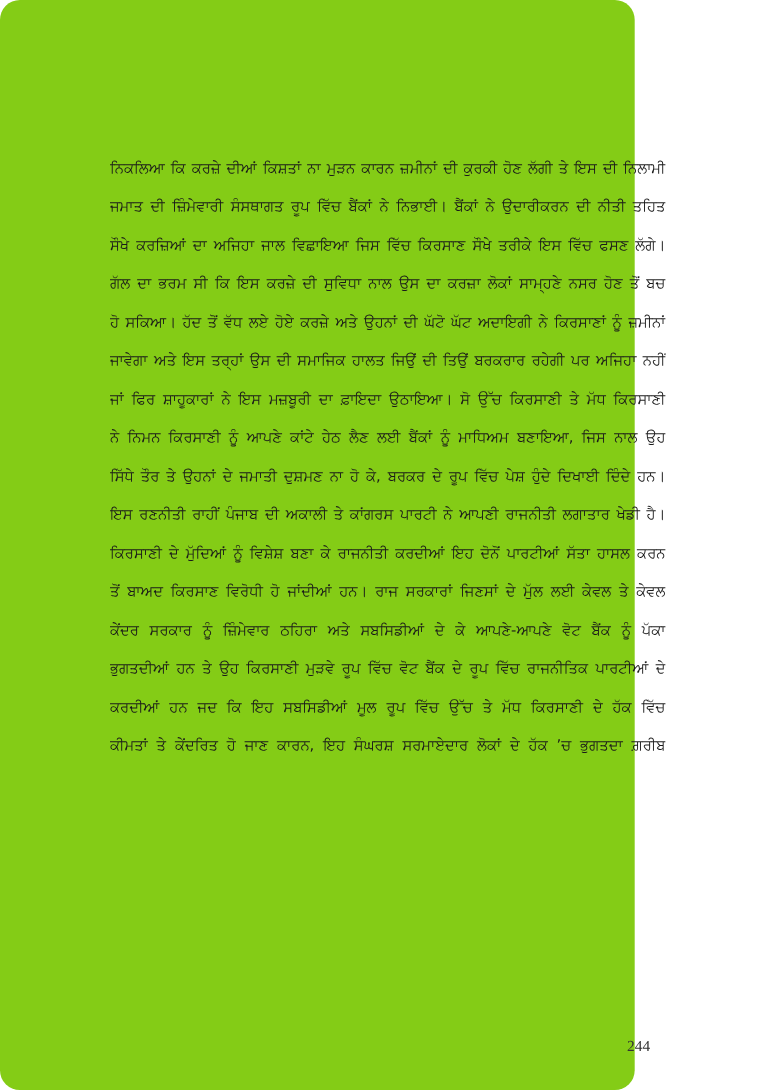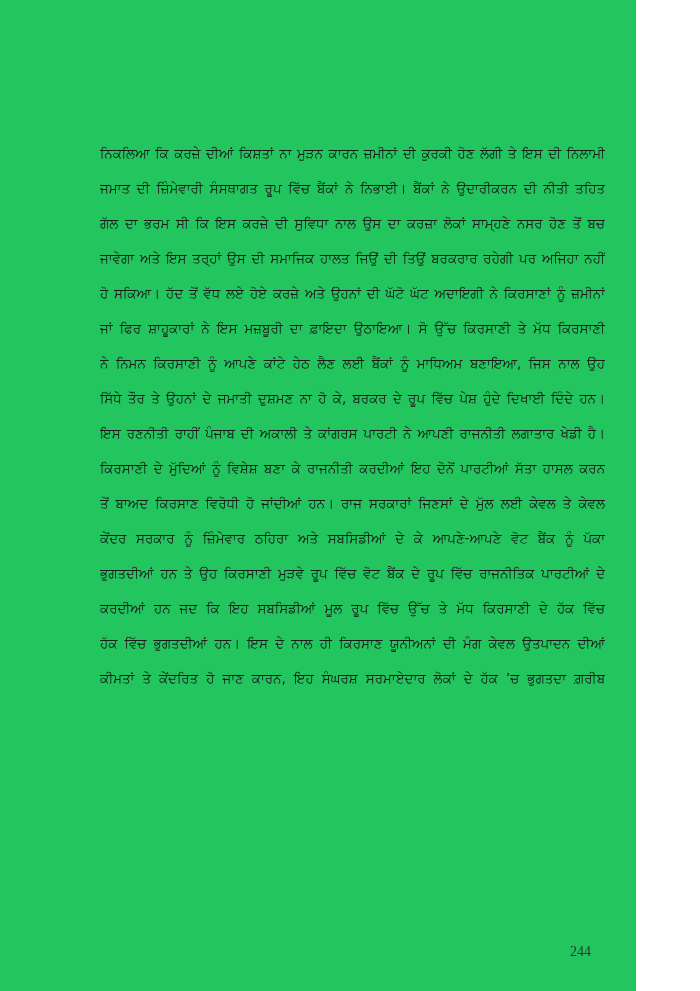--- a/index.html
+++ b/index.html
@@ -9,23 +9,24 @@
     }
     body {
       width: 700px;
       height: 991px;
       position: relative;
       overflow: hidden;
     }
     .page {
       position: absolute;
       left: 0; top: 0;
-      width: 636px;
+      width: 577px;
       height: 991px;
-      background: #22c55e;
+      background: #84cc16;
+      border-radius: 18px;
     }
     .body-text {
       position: absolute;
       left: 100px;
       top: 136px;
       width: 505px;
     }
     .line {
       display: block;
       height: 35px;
@@ -47,30 +48,30 @@
       color: #333333;
     }
   </style>
 </head>
 <body>
 
 <div class="page">
   <div class="body-text">
     <span class="line">ਨਿਕਲਿਆ ਕਿ ਕਰਜ਼ੇ ਦੀਆਂ ਕਿਸ਼ਤਾਂ ਨਾ ਮੁੜਨ ਕਾਰਨ ਜ਼ਮੀਨਾਂ ਦੀ ਕੁਰਕੀ ਹੋਣ ਲੱਗੀ ਤੇ ਇਸ ਦੀ ਨਿਲਾਮੀ</span>
     <span class="line">ਜਮਾਤ ਦੀ ਜ਼ਿੰਮੇਵਾਰੀ ਸੰਸਥਾਗਤ ਰੂਪ ਵਿੱਚ ਬੈਂਕਾਂ ਨੇ ਨਿਭਾਈ। ਬੈਂਕਾਂ ਨੇ ਉਦਾਰੀਕਰਨ ਦੀ ਨੀਤੀ ਤਹਿਤ</span>
+    <span class="line">ਸੌਖੇ ਕਰਜ਼ਿਆਂ ਦਾ ਅਜਿਹਾ ਜਾਲ ਵਿਛਾਇਆ ਜਿਸ ਵਿੱਚ ਕਿਰਸਾਣ ਸੌਖੇ ਤਰੀਕੇ ਇਸ ਵਿੱਚ ਫਸਣ ਲੱਗੇ।</span>
     <span class="line">ਗੱਲ ਦਾ ਭਰਮ ਸੀ ਕਿ ਇਸ ਕਰਜ਼ੇ ਦੀ ਸੁਵਿਧਾ ਨਾਲ ਉਸ ਦਾ ਕਰਜ਼ਾ ਲੋਕਾਂ ਸਾਮ੍ਹਣੇ ਨਸਰ ਹੋਣ ਤੋਂ ਬਚ</span>
+    <span class="line">ਹੋ ਸਕਿਆ। ਹੱਦ ਤੋਂ ਵੱਧ ਲਏ ਹੋਏ ਕਰਜ਼ੇ ਅਤੇ ਉਹਨਾਂ ਦੀ ਘੱਟੋ ਘੱਟ ਅਦਾਇਗੀ ਨੇ ਕਿਰਸਾਣਾਂ ਨੂੰ ਜ਼ਮੀਨਾਂ</span>
     <span class="line">ਜਾਵੇਗਾ ਅਤੇ ਇਸ ਤਰ੍ਹਾਂ ਉਸ ਦੀ ਸਮਾਜਿਕ ਹਾਲਤ ਜਿਉਂ ਦੀ ਤਿਉਂ ਬਰਕਰਾਰ ਰਹੇਗੀ ਪਰ ਅਜਿਹਾ ਨਹੀਂ</span>
-    <span class="line">ਹੋ ਸਕਿਆ। ਹੱਦ ਤੋਂ ਵੱਧ ਲਏ ਹੋਏ ਕਰਜ਼ੇ ਅਤੇ ਉਹਨਾਂ ਦੀ ਘੱਟੋ ਘੱਟ ਅਦਾਇਗੀ ਨੇ ਕਿਰਸਾਣਾਂ ਨੂੰ ਜ਼ਮੀਨਾਂ</span>
     <span class="line">ਜਾਂ ਫਿਰ ਸ਼ਾਹੂਕਾਰਾਂ ਨੇ ਇਸ ਮਜ਼ਬੂਰੀ ਦਾ ਫ਼ਾਇਦਾ ਉਠਾਇਆ। ਸੋ ਉੱਚ ਕਿਰਸਾਣੀ ਤੇ ਮੱਧ ਕਿਰਸਾਣੀ</span>
     <span class="line">ਨੇ ਨਿਮਨ ਕਿਰਸਾਣੀ ਨੂੰ ਆਪਣੇ ਕਾਂਟੇ ਹੇਠ ਲੈਣ ਲਈ ਬੈਂਕਾਂ ਨੂੰ ਮਾਧਿਅਮ ਬਣਾਇਆ, ਜਿਸ ਨਾਲ ਉਹ</span>
     <span class="line">ਸਿੱਧੇ ਤੌਰ ਤੇ ਉਹਨਾਂ ਦੇ ਜਮਾਤੀ ਦੁਸ਼ਮਣ ਨਾ ਹੋ ਕੇ, ਬਰਕਰ ਦੇ ਰੂਪ ਵਿੱਚ ਪੇਸ਼ ਹੁੰਦੇ ਦਿਖਾਈ ਦਿੰਦੇ ਹਨ।</span>
     <span class="line">ਇਸ ਰਣਨੀਤੀ ਰਾਹੀਂ ਪੰਜਾਬ ਦੀ ਅਕਾਲੀ ਤੇ ਕਾਂਗਰਸ ਪਾਰਟੀ ਨੇ ਆਪਣੀ ਰਾਜਨੀਤੀ ਲਗਾਤਾਰ ਖੇਡੀ ਹੈ।</span>
     <span class="line">ਕਿਰਸਾਣੀ ਦੇ ਮੁੱਦਿਆਂ ਨੂੰ ਵਿਸ਼ੇਸ਼ ਬਣਾ ਕੇ ਰਾਜਨੀਤੀ ਕਰਦੀਆਂ ਇਹ ਦੋਨੋਂ ਪਾਰਟੀਆਂ ਸੱਤਾ ਹਾਸਲ ਕਰਨ</span>
     <span class="line">ਤੋਂ ਬਾਅਦ ਕਿਰਸਾਣ ਵਿਰੋਧੀ ਹੋ ਜਾਂਦੀਆਂ ਹਨ। ਰਾਜ ਸਰਕਾਰਾਂ ਜਿਣਸਾਂ ਦੇ ਮੁੱਲ ਲਈ ਕੇਵਲ ਤੇ ਕੇਵਲ</span>
     <span class="line">ਕੇਂਦਰ ਸਰਕਾਰ ਨੂੰ ਜ਼ਿੰਮੇਵਾਰ ਠਹਿਰਾ ਅਤੇ ਸਬਸਿਡੀਆਂ ਦੇ ਕੇ ਆਪਣੇ-ਆਪਣੇ ਵੋਟ ਬੈਂਕ ਨੂੰ ਪੱਕਾ</span>
     <span class="line">ਭੁਗਤਦੀਆਂ ਹਨ ਤੇ ਉਹ ਕਿਰਸਾਣੀ ਮੁੜਵੇ ਰੂਪ ਵਿੱਚ ਵੋਟ ਬੈਂਕ ਦੇ ਰੂਪ ਵਿੱਚ ਰਾਜਨੀਤਿਕ ਪਾਰਟੀਆਂ ਦੇ</span>
     <span class="line">ਕਰਦੀਆਂ ਹਨ ਜਦ ਕਿ ਇਹ ਸਬਸਿਡੀਆਂ ਮੂਲ ਰੂਪ ਵਿੱਚ ਉੱਚ ਤੇ ਮੱਧ ਕਿਰਸਾਣੀ ਦੇ ਹੱਕ ਵਿੱਚ</span>
-    <span class="line">ਹੱਕ ਵਿੱਚ ਭੁਗਤਦੀਆਂ ਹਨ। ਇਸ ਦੇ ਨਾਲ ਹੀ ਕਿਰਸਾਣ ਯੂਨੀਅਨਾਂ ਦੀ ਮੰਗ ਕੇਵਲ ਉਤਪਾਦਨ ਦੀਆਂ</span>
     <span class="line">ਕੀਮਤਾਂ ਤੇ ਕੇਂਦਰਿਤ ਹੋ ਜਾਣ ਕਾਰਨ, ਇਹ ਸੰਘਰਸ਼ ਸਰਮਾਏਦਾਰ ਲੋਕਾਂ ਦੇ ਹੱਕ ’ਚ ਭੁਗਤਦਾ ਗ਼ਰੀਬ</span>
   </div>
 
   <div class="page-number">244</div>
 </div>
 
 </body></html>

